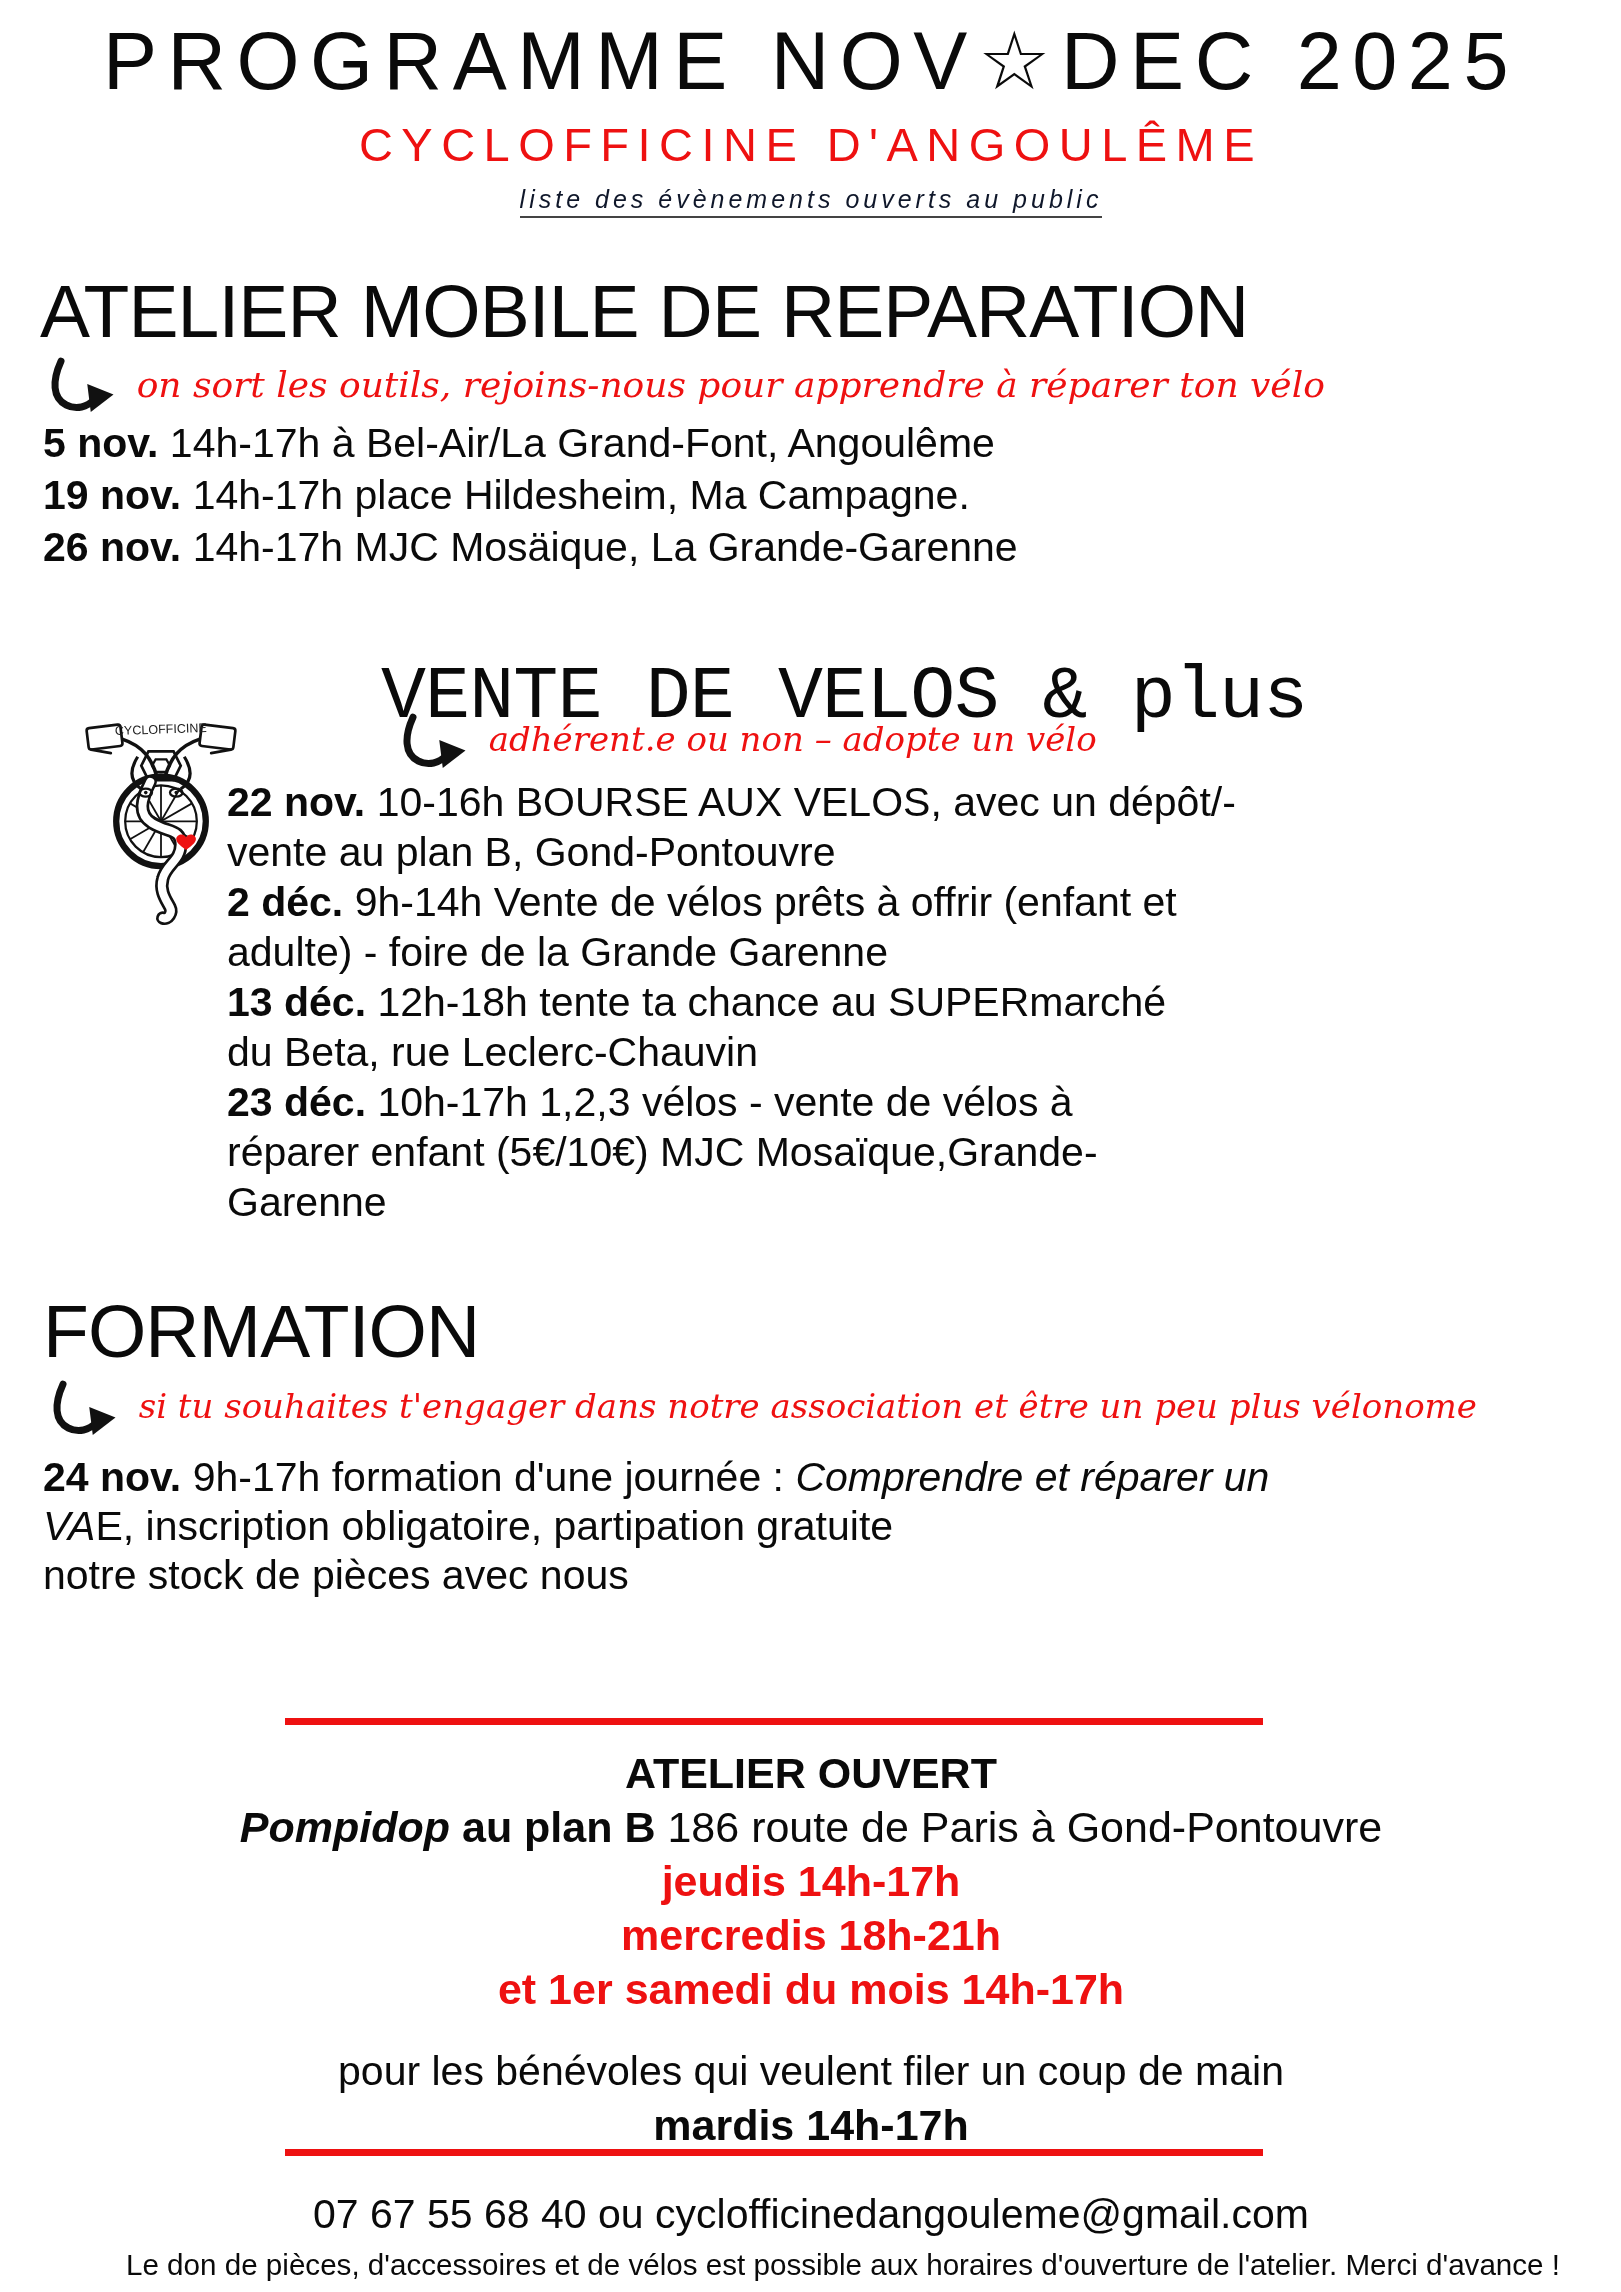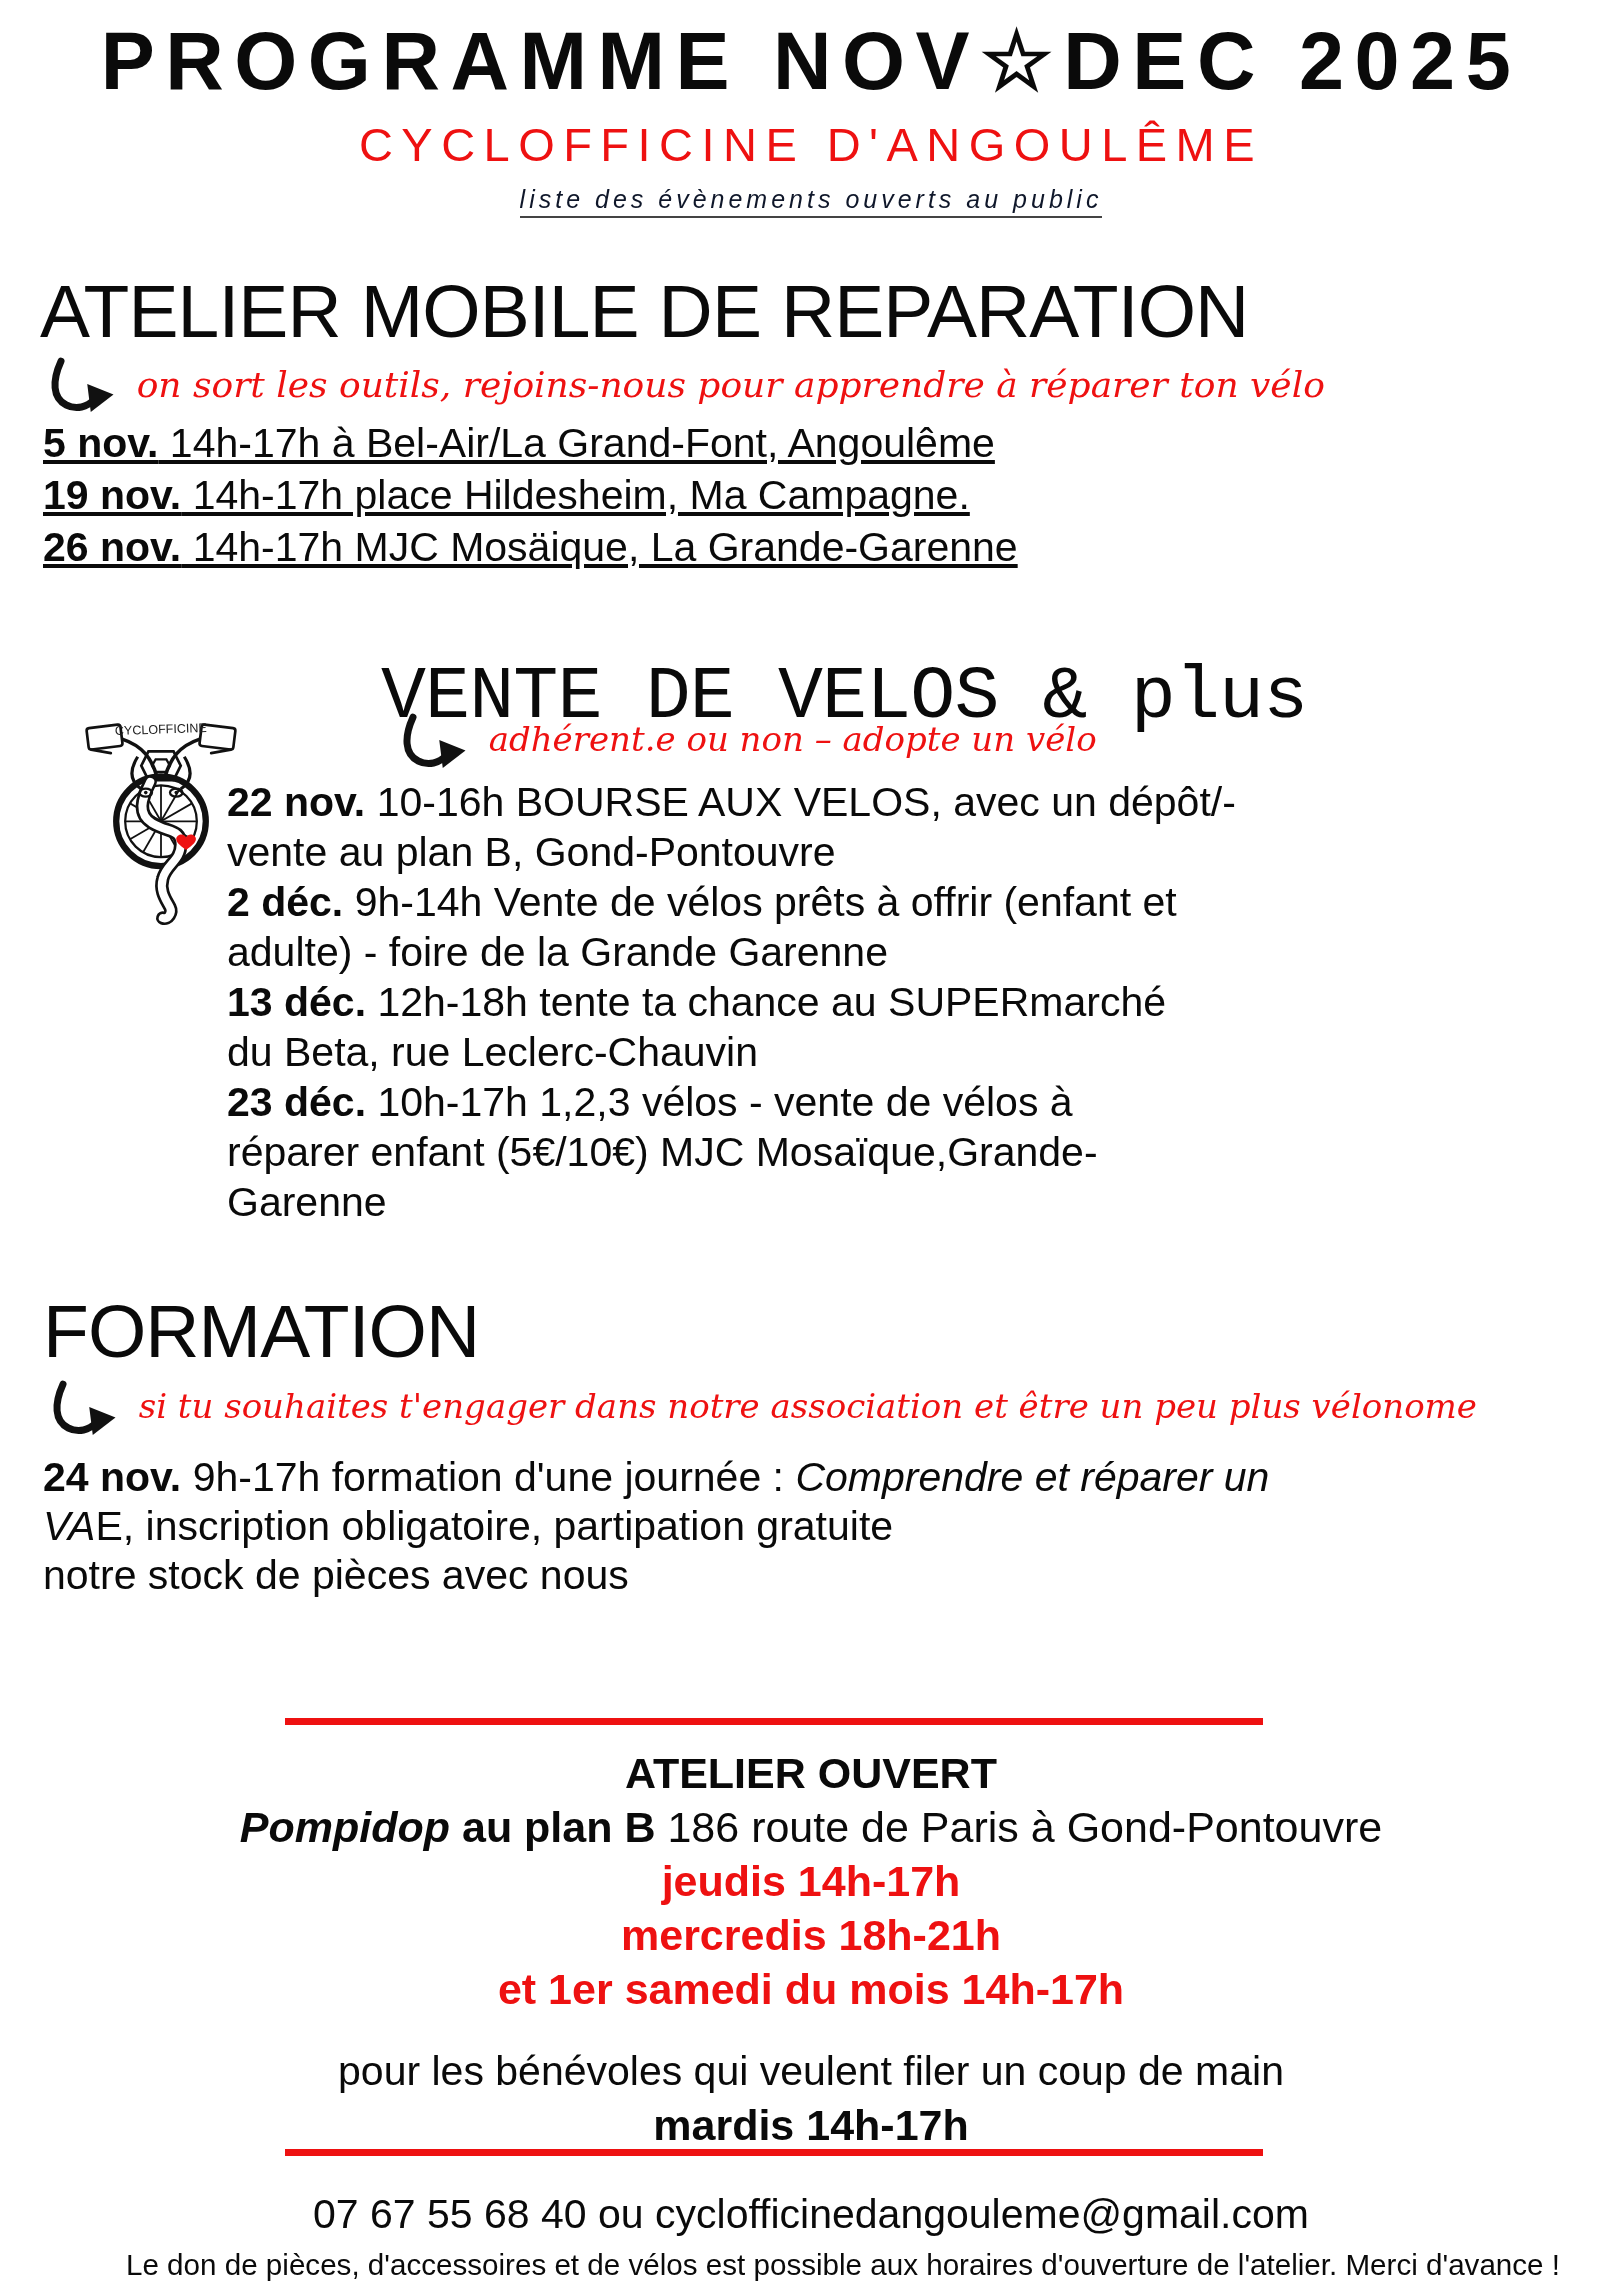--- a/index.html
+++ b/index.html
@@ -7,21 +7,21 @@
     width:1622px;height:2293px;position:relative;overflow:hidden;
     font-family:"Liberation Sans", sans-serif;color:#0a0a0a;
     -webkit-font-smoothing:antialiased;
   }
   .abs{position:absolute;}
   .centered{width:100%;text-align:center;}
   .bold{font-weight:700;}
   .ital{font-style:italic;}
   .red{color:var(--red,#ee1111);}
   
-  .title{font-size:81px;letter-spacing:0.13em;font-weight:700;white-space:nowrap;}
+  .title{font-size:81px;letter-spacing:0.13em;font-weight:400;white-space:nowrap;}
   .subtitle{font-size:47px;letter-spacing:0.18em;color:var(--red,#ee1111);margin-top:9px;white-space:nowrap;}
   .tagline-wrap{margin-top:12.5px;}
   .tagline{
     display:inline-block;font-size:25px;font-style:italic;letter-spacing:0.16em;
     color:#0f172a;border-bottom:2.7px solid #444;padding-bottom:2.7px;white-space:nowrap;
   }
   
   .h2{font-size:75px;font-weight:400;letter-spacing:-0.9px;line-height:1;white-space:nowrap;}
   
   .note-row{display:flex;align-items:flex-start;}
@@ -59,21 +59,21 @@
 <div class="abs h2" style="top:274px;left:40px;">ATELIER MOBILE DE REPARATION</div>
 
 <div class="abs note-row" style="top:356px;left:47px;">
   <svg class="arrow" viewBox="0 0 80 80">
     <path d="M16,6 C6,28 6,48 22,56 C34,62 46,58 54,50" fill="none" stroke="#111" stroke-width="8" stroke-linecap="round"></path>
     <polygon points="46,32 76,44 50,64" fill="#111"></polygon>
   </svg>
   <span class="note-text">on sort les outils, rejoins-nous pour apprendre à réparer ton vélo</span>
 </div>
 
-<div class="abs body-lines" style="top:417px;left:43px;text-decoration:underline;">
+<div class="abs body-lines" style="top:417px;left:43px;">
     <div class="rline"><span class="bold">5 nov.</span><span> 14h-17h à Bel-Air/La Grand-Font, Angoulême</span></div>
     <div class="rline"><span class="bold">19 nov.</span><span> 14h-17h place Hildesheim, Ma Campagne.</span></div>
     <div class="rline"><span class="bold">26 nov.</span><span> 14h-17h MJC Mosäique, La Grande-Garenne</span></div>
   </div>
 
 <div class="abs h2" style="top:660px;left:381px;font-family:Liberation Mono, monospace;">VENTE DE VELOS &amp; plus</div>
 
 <div class="abs note-row" style="top:712px;left:399px;">
   <svg class="arrow" viewBox="0 0 80 80">
     <path d="M16,6 C6,28 6,48 22,56 C34,62 46,58 54,50" fill="none" stroke="#111" stroke-width="8" stroke-linecap="round"></path>

